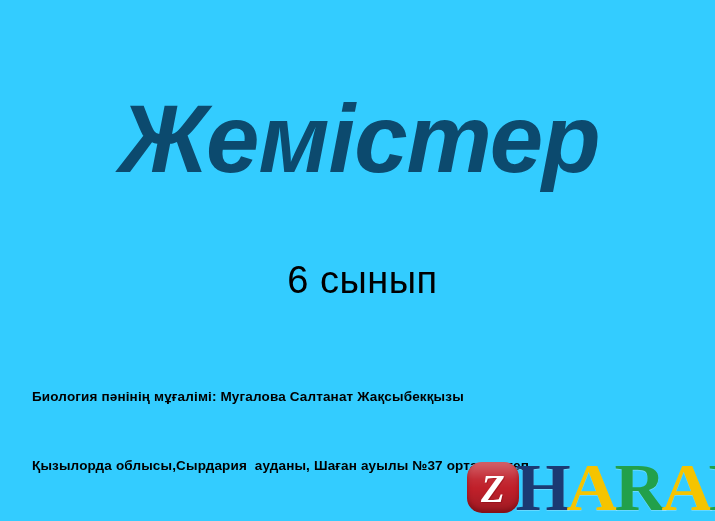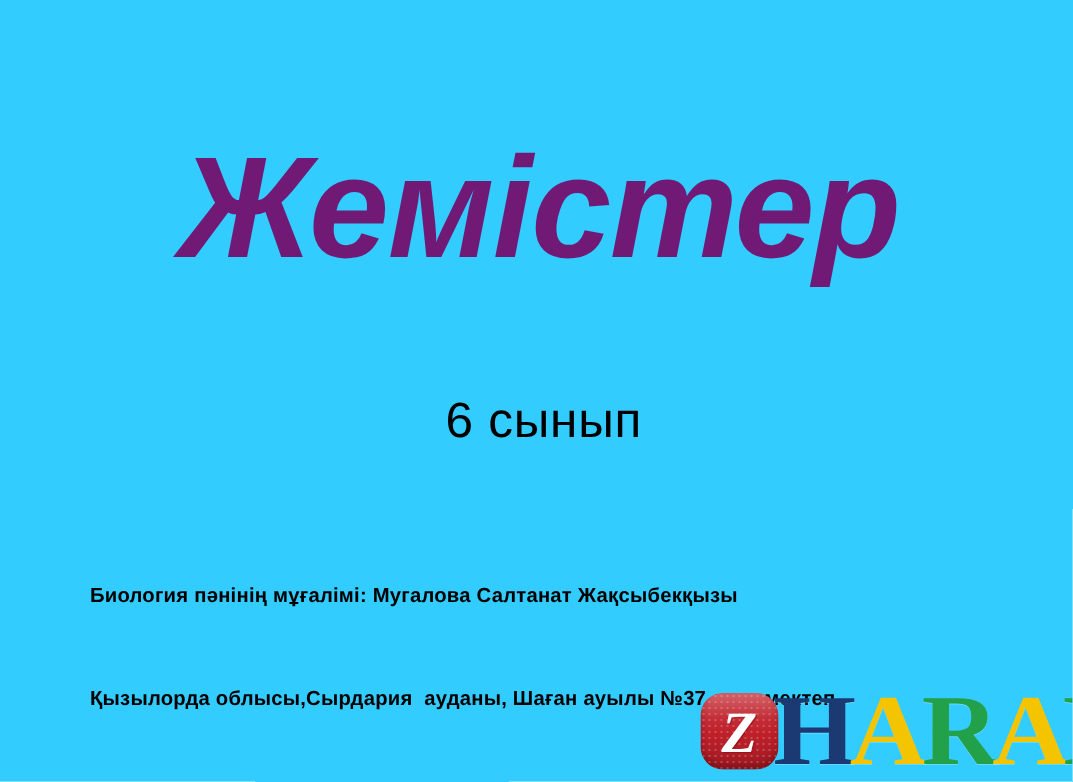--- a/index.html
+++ b/index.html
@@ -27,36 +27,36 @@
     position: absolute;
     left: 0;
     top: 84px;
     width: 715px;
     text-align: center;
     font-family: "Liberation Sans", sans-serif;
     font-size: 96px;
     line-height: 110px;
     font-weight: bold;
     font-style: italic;
-    color: #701a75;
+    color: #0c4a6e;
     letter-spacing: -1px;
     white-space: nowrap;
     padding-left: 4px;
     box-sizing: border-box;
   }
 
   
   #slide-subtitle {
     position: absolute;
     left: 0;
     top: 261px;
     width: 715px;
     text-align: center;
     font-family: "Liberation Sans", sans-serif;
-    font-size: 33px;
+    font-size: 38px;
     line-height: 38px;
     font-weight: normal;
     color: #000000;
     letter-spacing: 0.5px;
     padding-left: 10px;
     box-sizing: border-box;
   }
 
   
   #author-block {
@@ -65,21 +65,21 @@
     top: 339px;
     width: 650px;
     font-family: "Liberation Sans", sans-serif;
     font-size: 13.5px;
     line-height: 23px;
     font-weight: bold;
     color: #000000;
     letter-spacing: 0.15px;
     white-space: pre;
   }
-  #author-block div { white-space: pre; margin-left: 28px; }
+  #author-block div { white-space: pre; }
 
   
   #zharar-logo {
     position: absolute;
     left: 465px;
     top: 458px;
     width: 252px;
     height: 58px;
   }
   .logo-badge {

